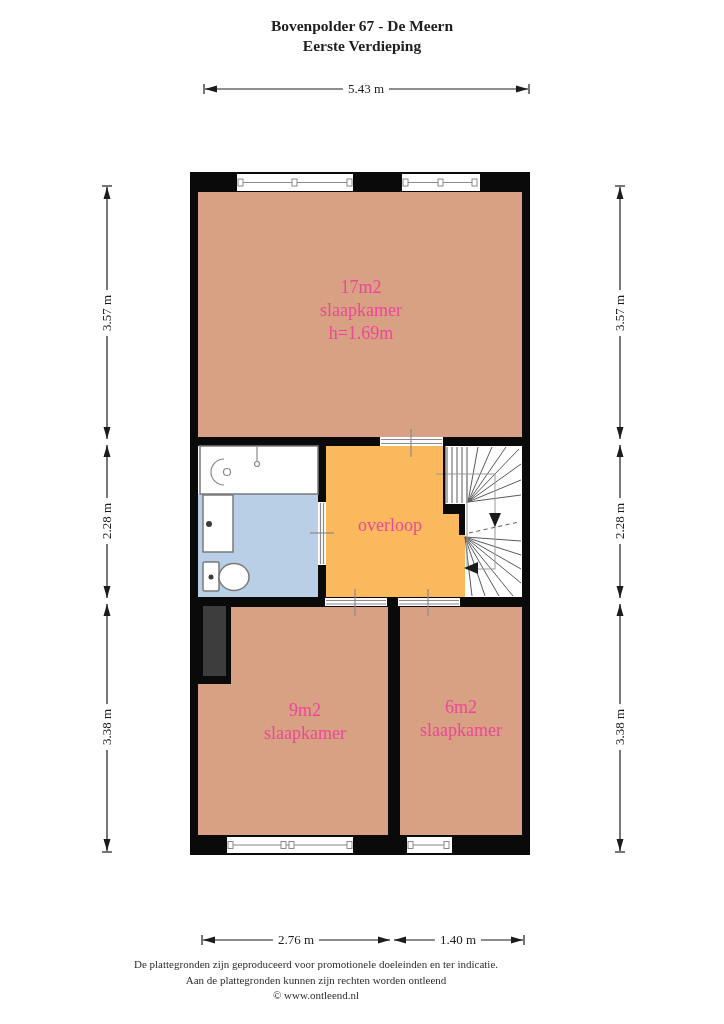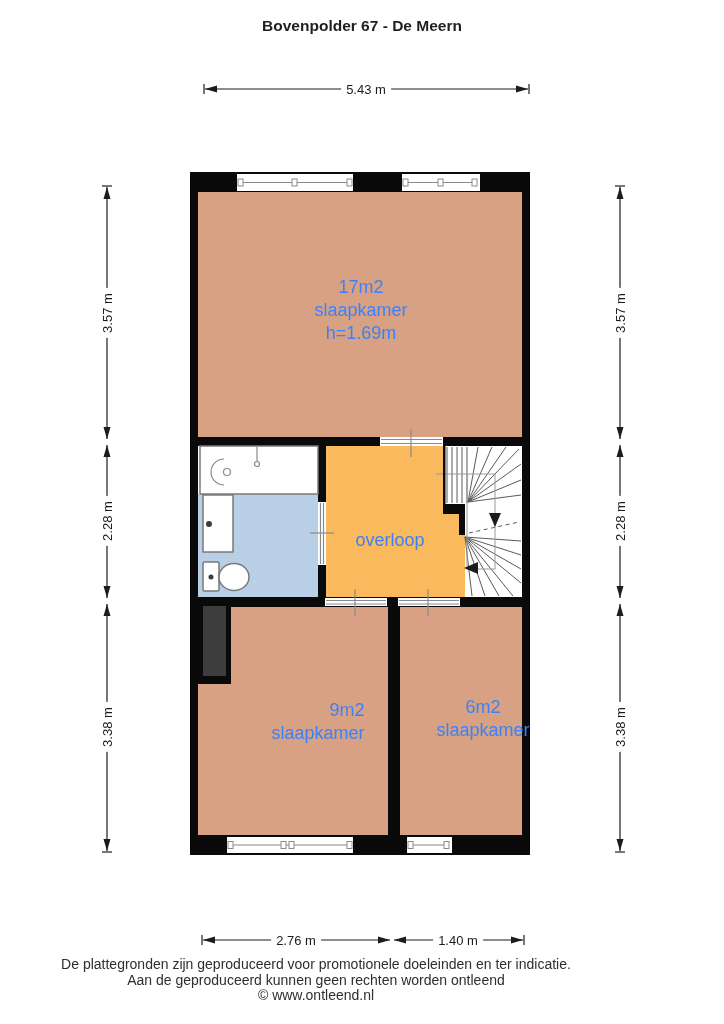--- a/index.html
+++ b/index.html
@@ -1,36 +1,36 @@
 <!DOCTYPE html>
 <html style="--wall: #0a0a0a; --room-fill: #d9a183; --landing-fill: #f9b95c; --bathroom-fill: #b8cfe6; --duct-fill: #3d3d3d;"><head>
 <meta charset="utf-8">
 <style>
   html,body{margin:0;padding:0;background:#ffffff;}
   .page{
     position:relative;width:724px;height:1024px;background:#ffffff;
-    font-family:Liberation Sans, sans-serif;overflow:hidden;
+    font-family:Liberation Serif, serif;overflow:hidden;
   }
   svg{position:absolute;left:0;top:0;}
   .title{
     position:absolute;top:16px;left:0;width:724px;text-align:center;
     font-weight:bold;font-size:15.5px;line-height:20px;color:#1f1f1f;
   }
   .room-label{
     position:absolute;transform:translate(-50%,-50%);text-align:center;
-    font-size:18px;line-height:23px;color:#3b82f6;white-space:nowrap;
+    font-size:18px;line-height:23px;color:#ec4899;white-space:nowrap;
   }
   .dim-label{
     position:absolute;transform:translate(-50%,-50%);background:#ffffff;
     padding:0 5px;font-size:13px;color:#1c1c1c;white-space:nowrap;
   }
   .dim-label.vert{transform:translate(-50%,-50%) rotate(-90deg);}
   .footer{
     position:absolute;top:957px;left:0;width:632px;text-align:center;
-    font-size:14px;line-height:15.5px;color:#2e2e2e;
+    font-size:11px;line-height:15.5px;color:#2e2e2e;
   }
   
   .wall{fill:var(--wall,#0a0a0a);}
   .room{fill:var(--room-fill,#d9a183);}
   .landing{fill:var(--landing-fill,#f9b95c);}
   .bath{fill:var(--bathroom-fill,#b8cfe6);}
   .duct{fill:var(--duct-fill,#3d3d3d);}
   .white{fill:#ffffff;}
   .fixture{fill:#ffffff;stroke:#7a7a7a;stroke-width:1.5;}
   .glyph{stroke:#8a8a8a;stroke-width:1.2;fill:none;}
@@ -214,20 +214,21 @@
       <polygon class="dim-head" points="620,598 616.5,586 623.5,586"></polygon>
       <line class="dim" x1="620" y1="604" x2="620" y2="851"></line>
       <polygon class="dim-head" points="620,604 616.5,616 623.5,616"></polygon>
       <polygon class="dim-head" points="620,851 616.5,839 623.5,839"></polygon>
       <line class="dim" x1="615" y1="852" x2="625" y2="852"></line>
     </g>
   </svg>
 
   <div class="title">
     <div>Bovenpolder 67 - De Meern</div>
+    <div>Eerste Verdieping</div>
   </div>
 
   <div class="dim-label" style="left:366px;top:89px;">5.43 m</div>
 
   <div class="dim-label vert" style="left:107px;top:313px;">3.57 m</div>
   <div class="dim-label vert" style="left:107px;top:521px;">2.28 m</div>
   <div class="dim-label vert" style="left:107px;top:727px;">3.38 m</div>
 
   <div class="dim-label vert" style="left:620px;top:313px;">3.57 m</div>
   <div class="dim-label vert" style="left:620px;top:521px;">2.28 m</div>
@@ -235,31 +236,31 @@
 
   <div class="dim-label" style="left:296px;top:940px;">2.76 m</div>
   <div class="dim-label" style="left:458px;top:940px;">1.40 m</div>
 
   <div class="room-label" style="left:361px;top:310px;">
     <div>17m2</div>
     <div>slaapkamer</div>
     <div>h=1.69m</div>
   </div>
 
-  <div class="room-label" style="left:390px;top:540px;">overloop</div>
-
-  <div class="room-label" style="left:318px;top:722px;text-align:right;">
+  <div class="room-label" style="left:390px;top:525px;">overloop</div>
+
+  <div class="room-label" style="left:305px;top:722px;">
     <div>9m2</div>
     <div>slaapkamer</div>
   </div>
 
-  <div class="room-label" style="left:483px;top:719px;">
+  <div class="room-label" style="left:461px;top:719px;">
     <div>6m2</div>
     <div>slaapkamer</div>
   </div>
 
   <div class="footer">
     <div>De plattegronden zijn geproduceerd voor promotionele doeleinden en ter indicatie.</div>
-    <div>Aan de geproduceerd kunnen geen rechten worden ontleend</div>
+    <div>Aan de plattegronden kunnen zijn rechten worden ontleend</div>
     <div>© www.ontleend.nl</div>
   </div>
 
 </div>
 
 </body></html>

